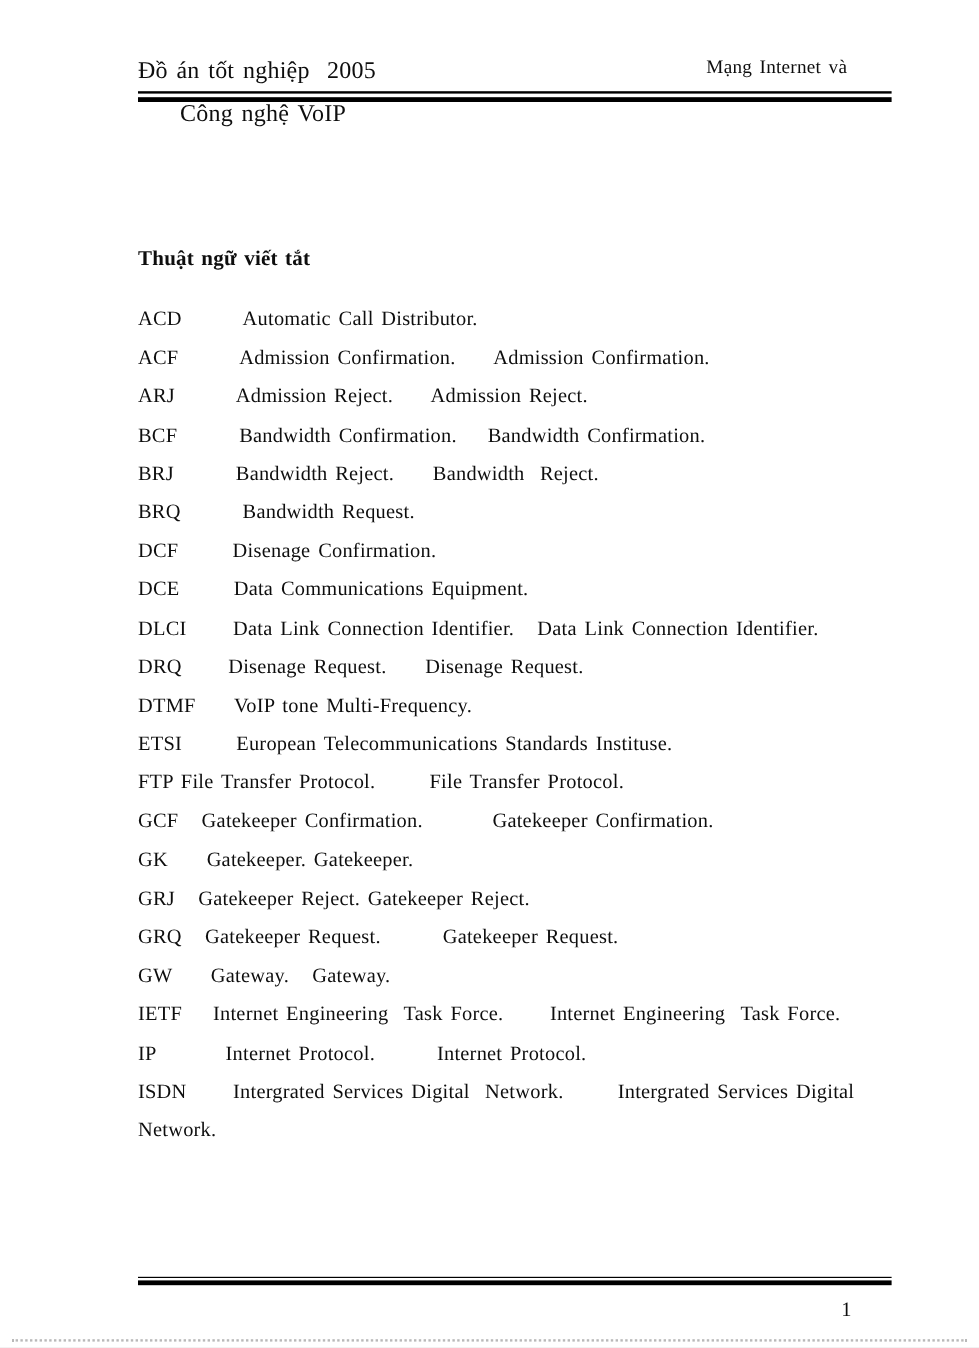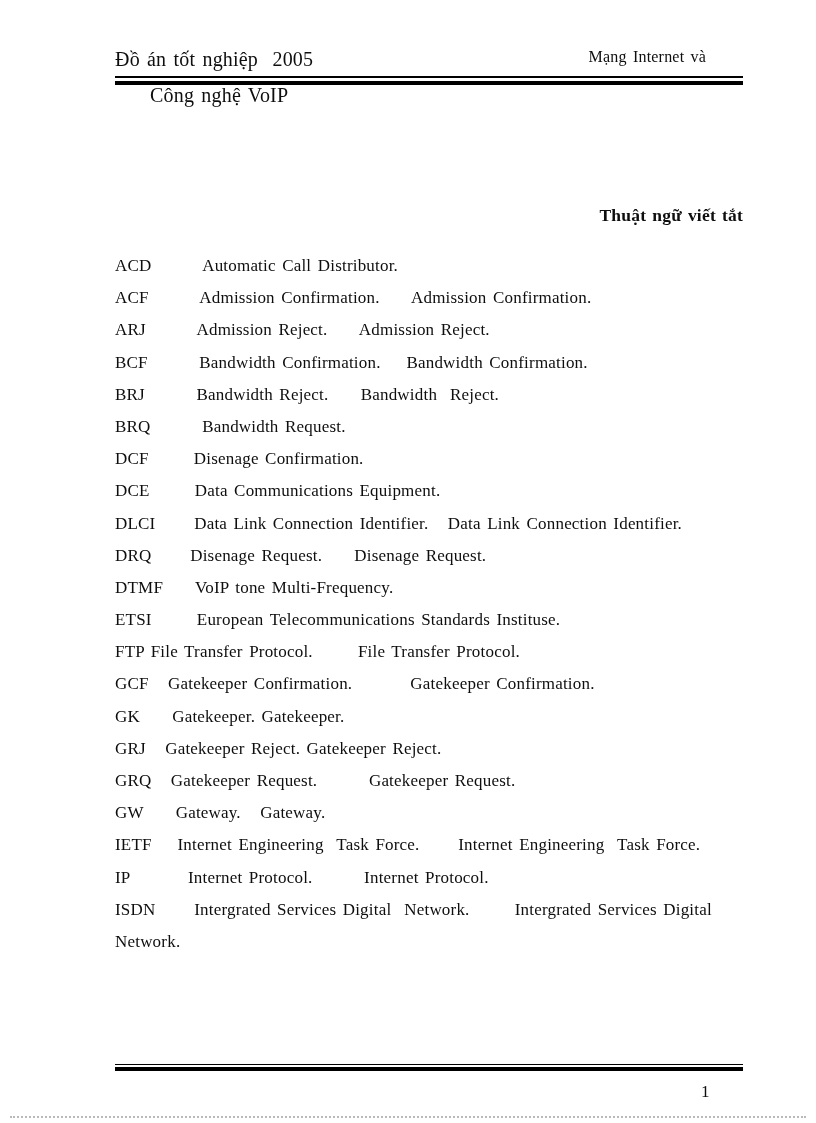--- a/index.html
+++ b/index.html
@@ -29,21 +29,21 @@
     border-bottom: 4px solid #000;
   }
   .hdr-line2 {
     position: absolute; left: 115px; top: 84px;
     font-size: 20px; letter-spacing: 0.2px; word-spacing: 2px;
     white-space: pre;
     margin-left: 35px;
   }
   .doc-title {
     position: absolute; left: 115px; top: 205px; width: 628px;
-    text-align: right; font-weight: bold; font-size: 17.5px;
+    text-align: left; font-weight: bold; font-size: 17.5px;
     letter-spacing: 0.2px; word-spacing: 1.5px;
   }
   .glossary {
     position: absolute; left: 115px; top: 250px; width: 632px;
   }
   .glossary .row {
     height: 32.2px; line-height: 32.2px;
     font-size: 17px; letter-spacing: 0.2px; word-spacing: 2px;
     white-space: pre;
   }

